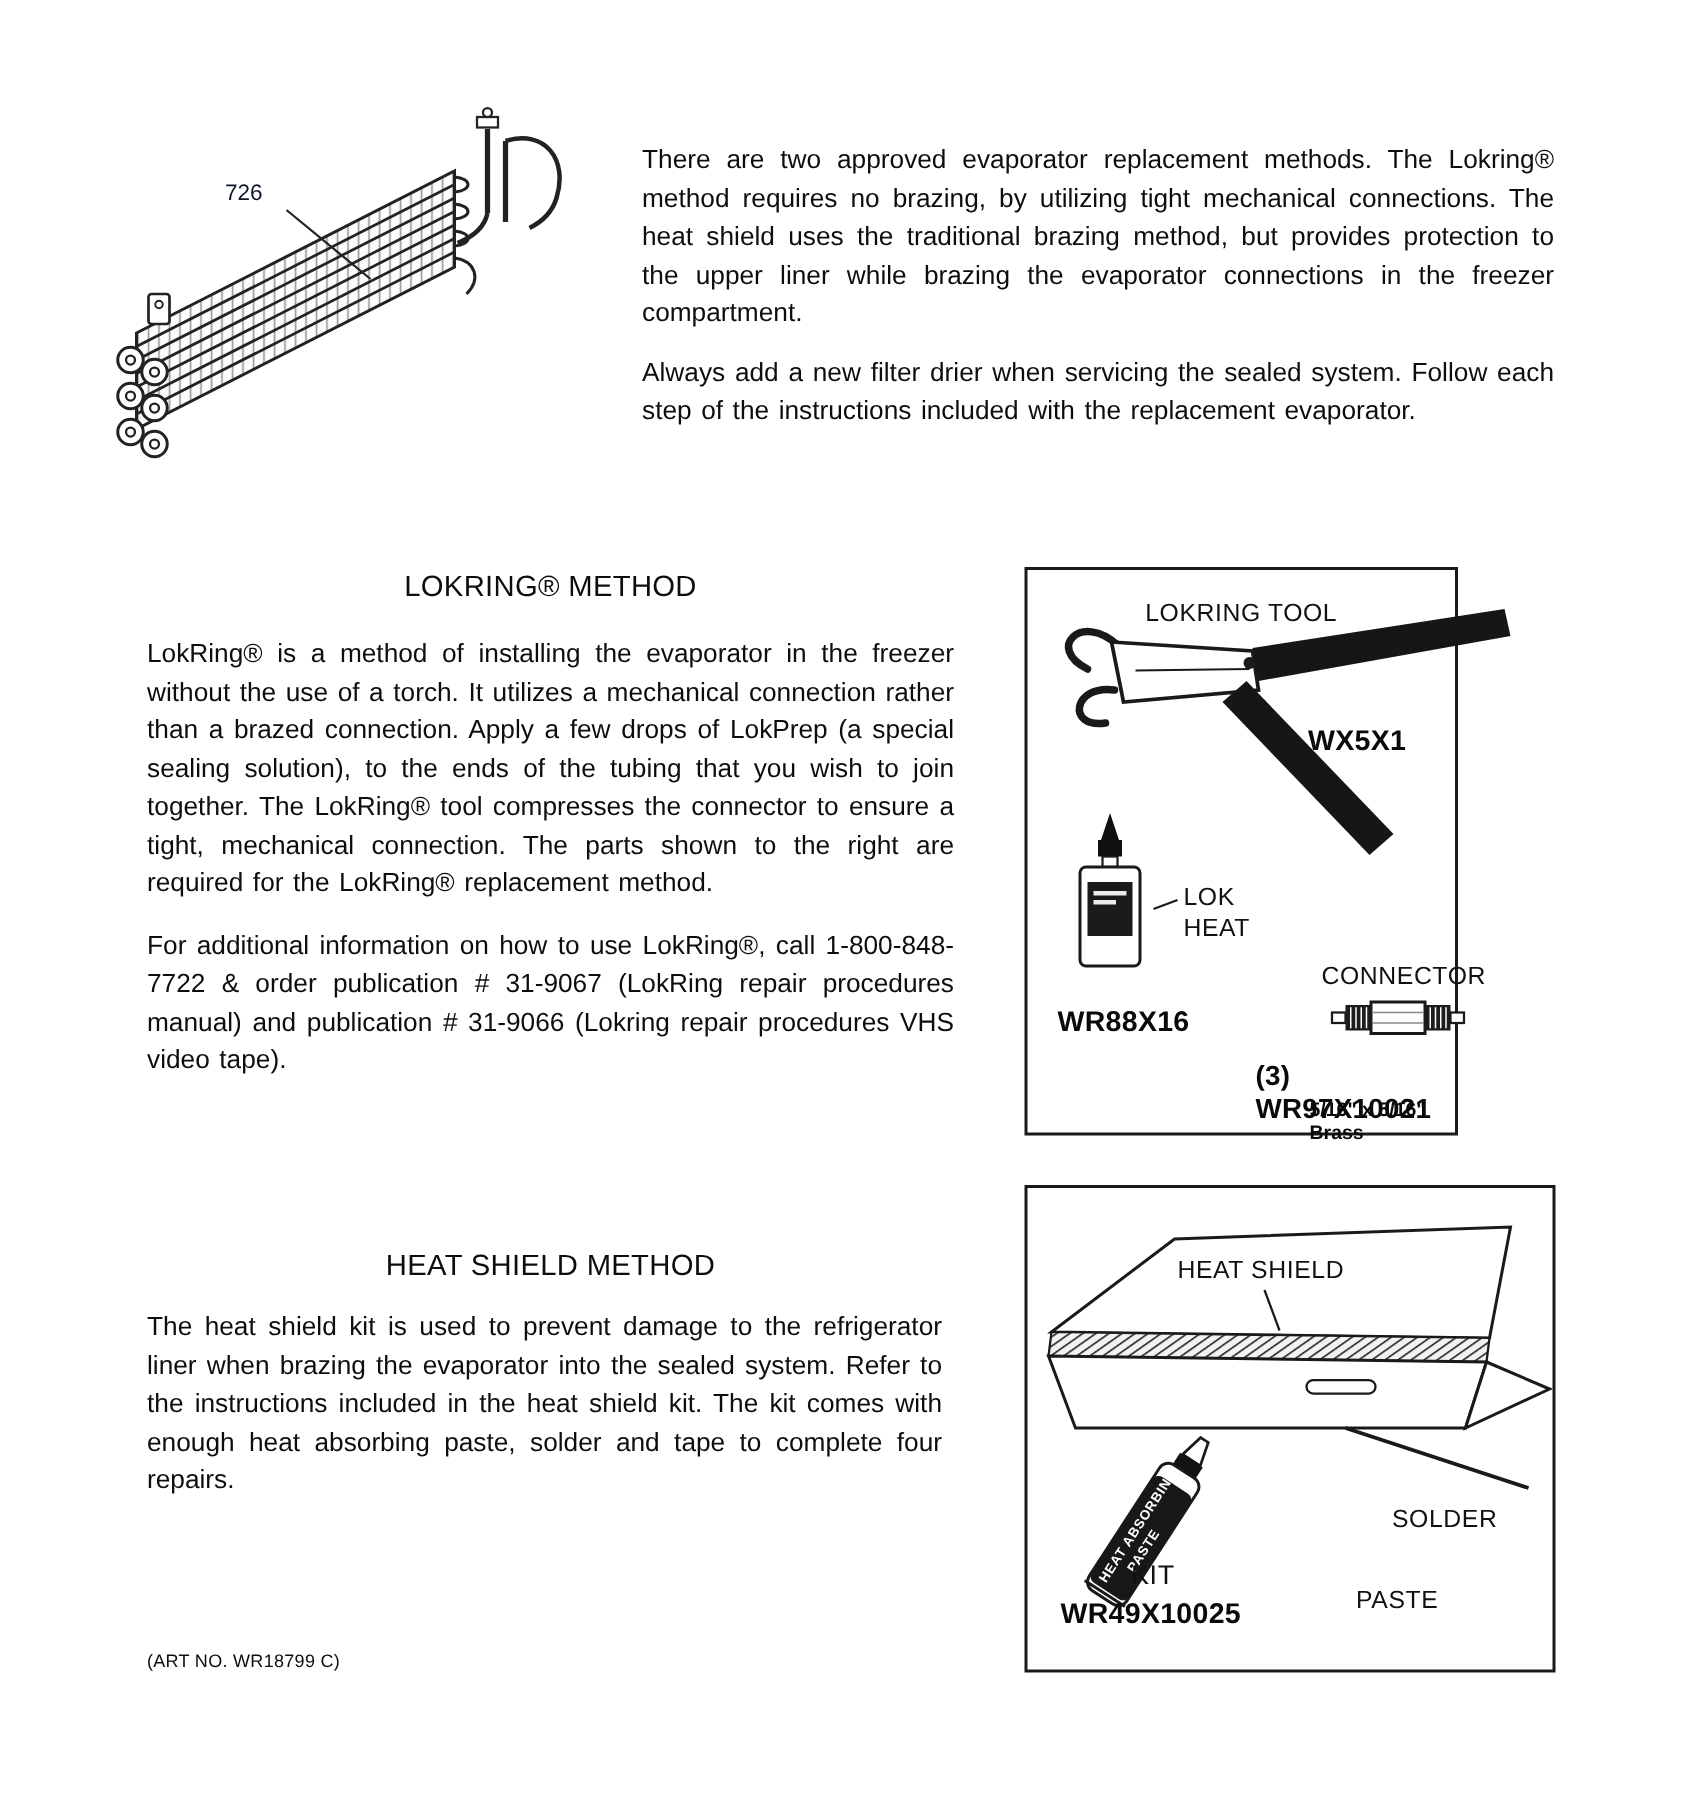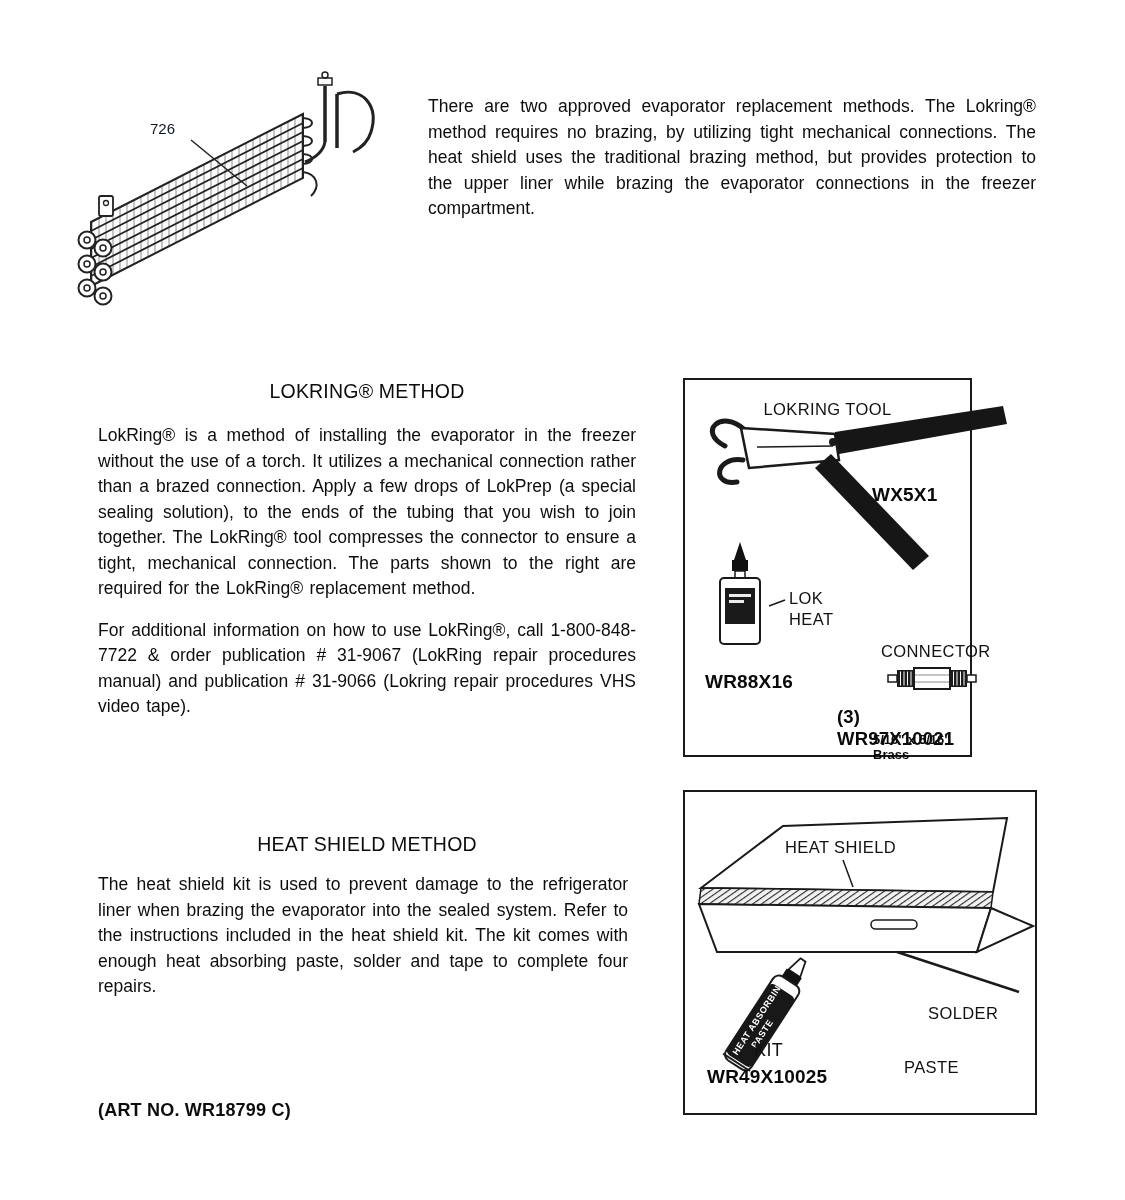--- a/index.html
+++ b/index.html
@@ -10,21 +10,21 @@
   }
   .abs { position:absolute; }
   .para { text-align:justify; font-size:17.5px; line-height:25.5px; word-spacing:1.5px; }
   .h1 { font-size:19.5px; font-weight:normal; text-align:center; letter-spacing:0.2px; }
   .box { position:absolute; border:2px solid #1a1a1a; background:#fff; }
   .lbl { position:absolute; font-size:16.5px; letter-spacing:0.4px; color:#111; }
   .part { position:absolute; font-size:18.5px; font-weight:bold; letter-spacing:0.2px; color:#0a0a0a; }
   .small-part { position:absolute; font-size:13px; font-weight:bold; color:#0a0a0a; }
   .prelines { white-space:pre-line; }
   svg.fig { position:absolute; }
-  .artno { position:absolute; font-size:18px; font-weight:bold; letter-spacing:0.2px; }
+  .artno { position:absolute; font-size:12px; font-weight:normal; letter-spacing:0.2px; }
   .figcaption-726 { position:absolute; font-size:15px; color:#0f172a; }
 </style>
 </head>
 <body>
 
 <svg class="fig" style="left:75px; top:70px;" width="348" height="274" viewBox="0 0 348 274">
   <defs>
     <pattern id="fins" width="7" height="7" patternUnits="userSpaceOnUse">
       <rect width="7" height="7" fill="#fcfcfc"></rect>
       <line x1="3" y1="0" x2="3" y2="7" stroke="#9a9a9a" stroke-width="1.1"></line>
@@ -69,20 +69,21 @@
     <path d="M262,24 c26,-8 42,12 34,38 c-3,10 -10,16 -18,20" fill="none" stroke="#222" stroke-width="3"></path>
     <path d="M250,72 c-2,10 -10,16 -20,20" fill="none" stroke="#222" stroke-width="3"></path>
 
     <line x1="116" y1="70" x2="172" y2="116" stroke="#222" stroke-width="1.5"></line>
   </g>
 </svg>
 <span class="figcaption-726" style="left:150px; top:120px;">726</span>
 
 <div class="abs" style="left:428px; top:94px; width:608px;">
   <p class="para">There are two approved evaporator replacement methods.  The Lokring® method requires no brazing, by utilizing tight mechanical connections.  The heat shield uses the traditional brazing method, but provides protection to the upper liner while brazing the evaporator connections in the freezer compartment.</p>
+  <p class="para" style="margin-top:14px;">Always add a new filter drier when servicing the sealed system.  Follow each step of the instructions included with the replacement evaporator.</p>
 </div>
 
 <div class="abs h1" style="left:98px; top:380px; width:538px;">LOKRING® METHOD</div>
 
 <div class="abs" style="left:98px; top:423px; width:538px;">
   <p class="para">LokRing® is a method of installing the evaporator in the freezer without the use of a torch.  It utilizes a mechanical connection rather than a brazed connection.  Apply a few drops of LokPrep (a special sealing solution), to the ends of the tubing that you wish to join together.  The LokRing® tool compresses the connector to ensure a tight, mechanical connection.  The parts shown to the right are required for the LokRing® replacement method.</p>
   <p class="para" style="margin-top:16px;">For additional information on how to use LokRing®, call 1-800-848-7722 &amp; order publication # 31-9067 (LokRing repair procedures manual) and publication # 31-9066 (Lokring repair procedures VHS video tape).</p>
 </div>
 
 <div class="box" style="left:683px; top:378px; width:289px; height:379px;">

